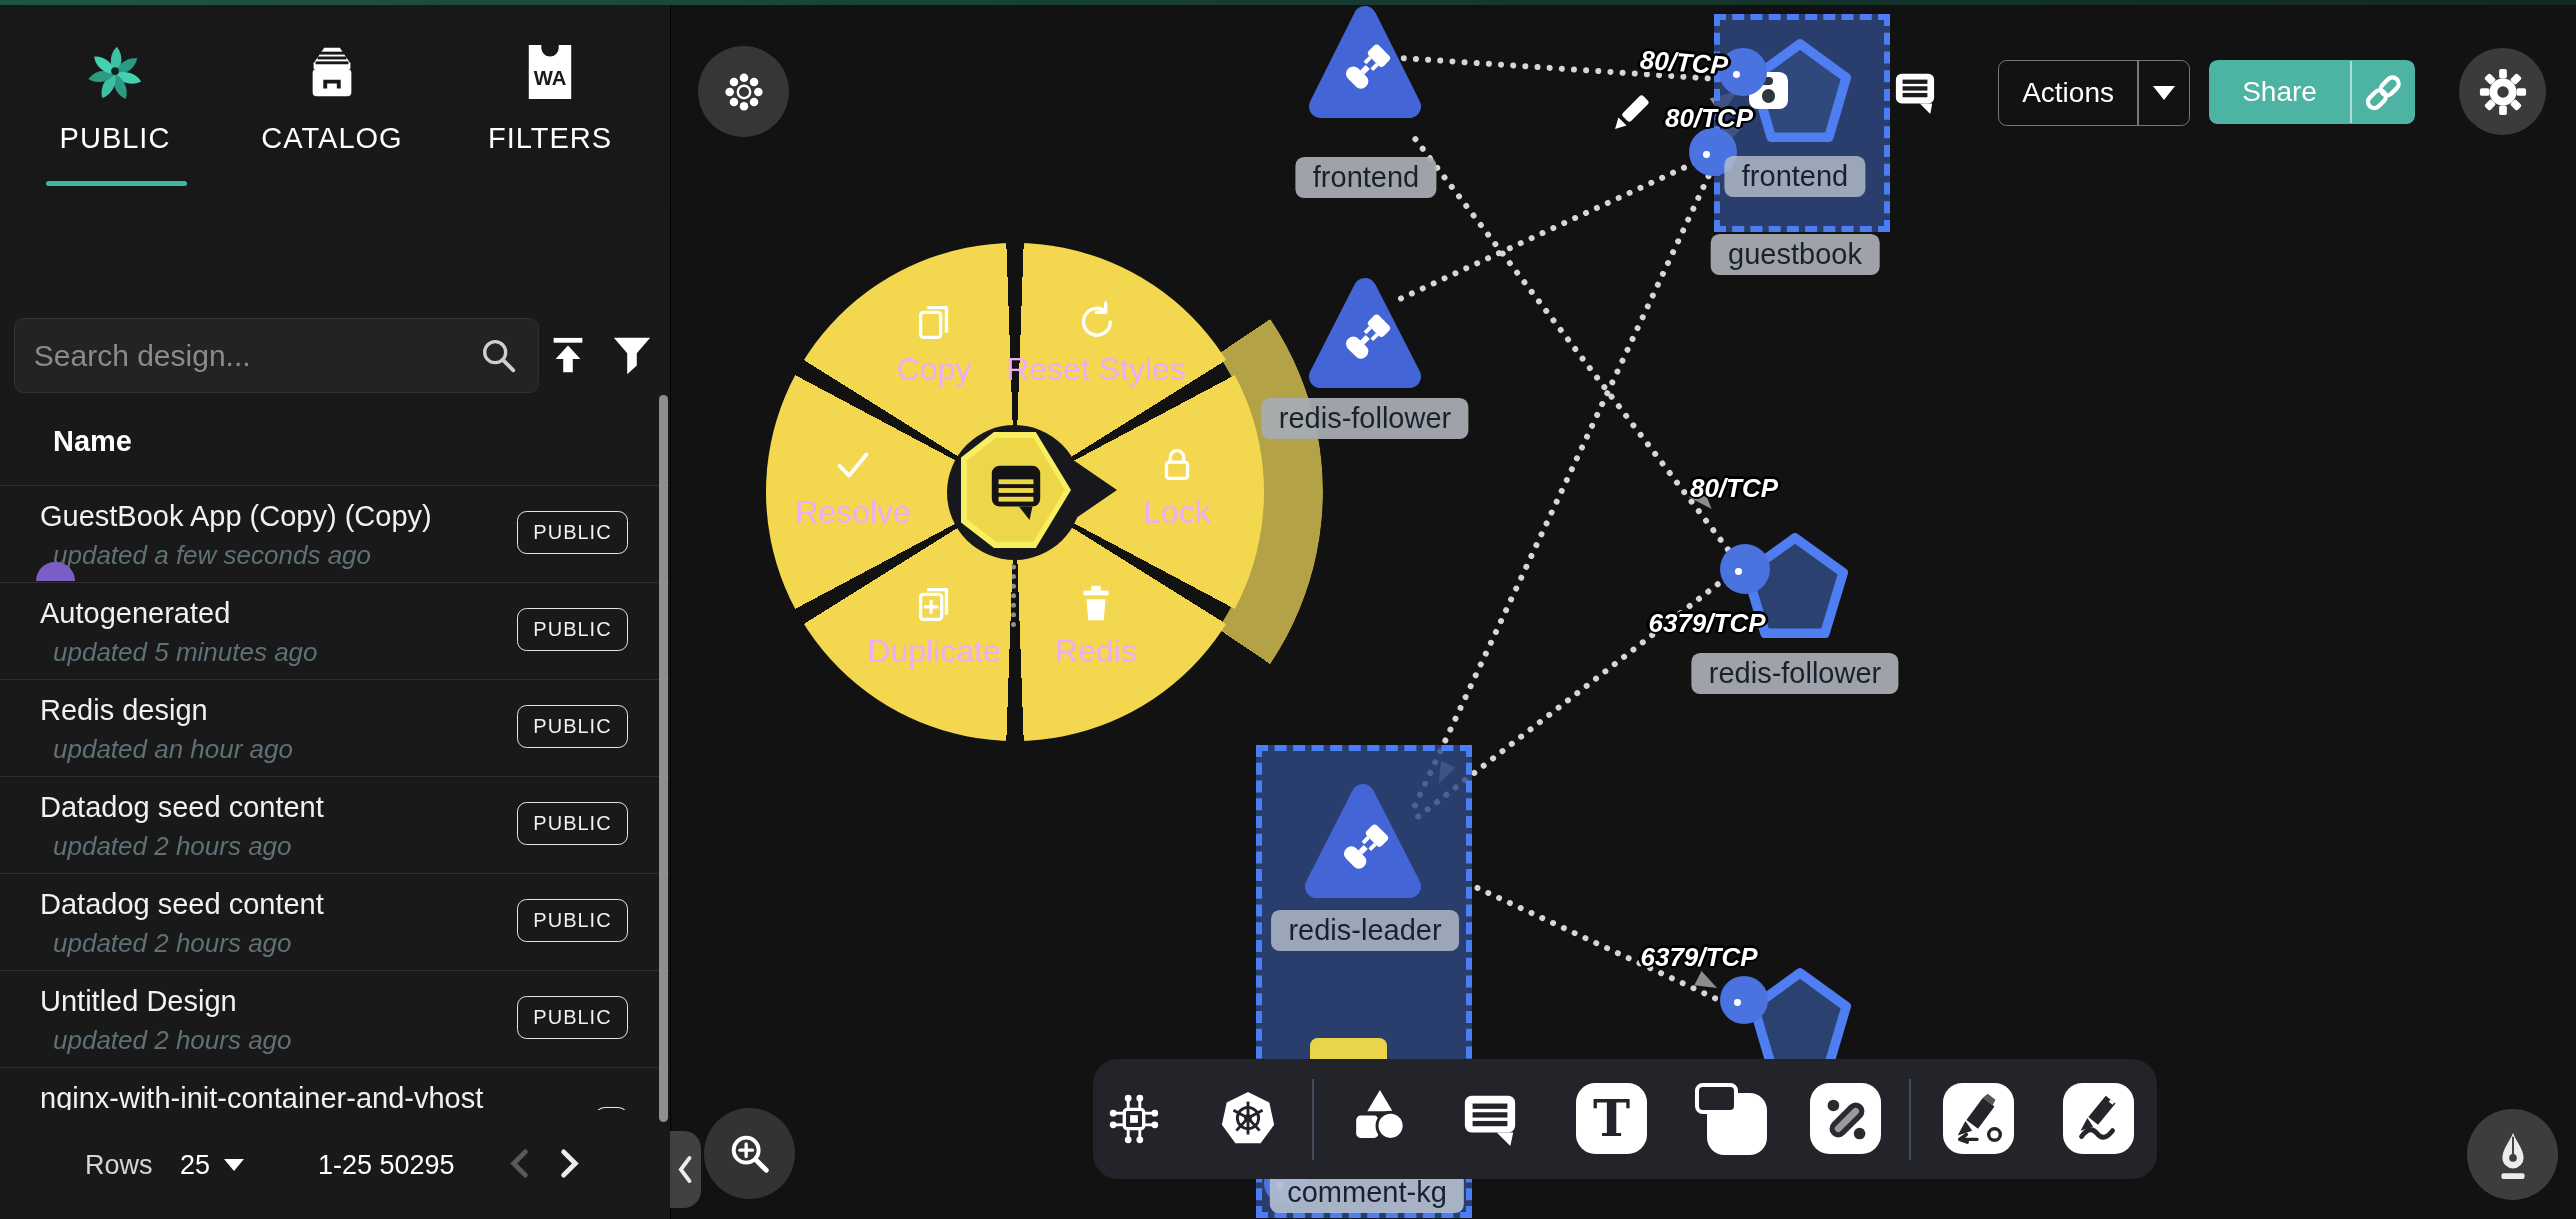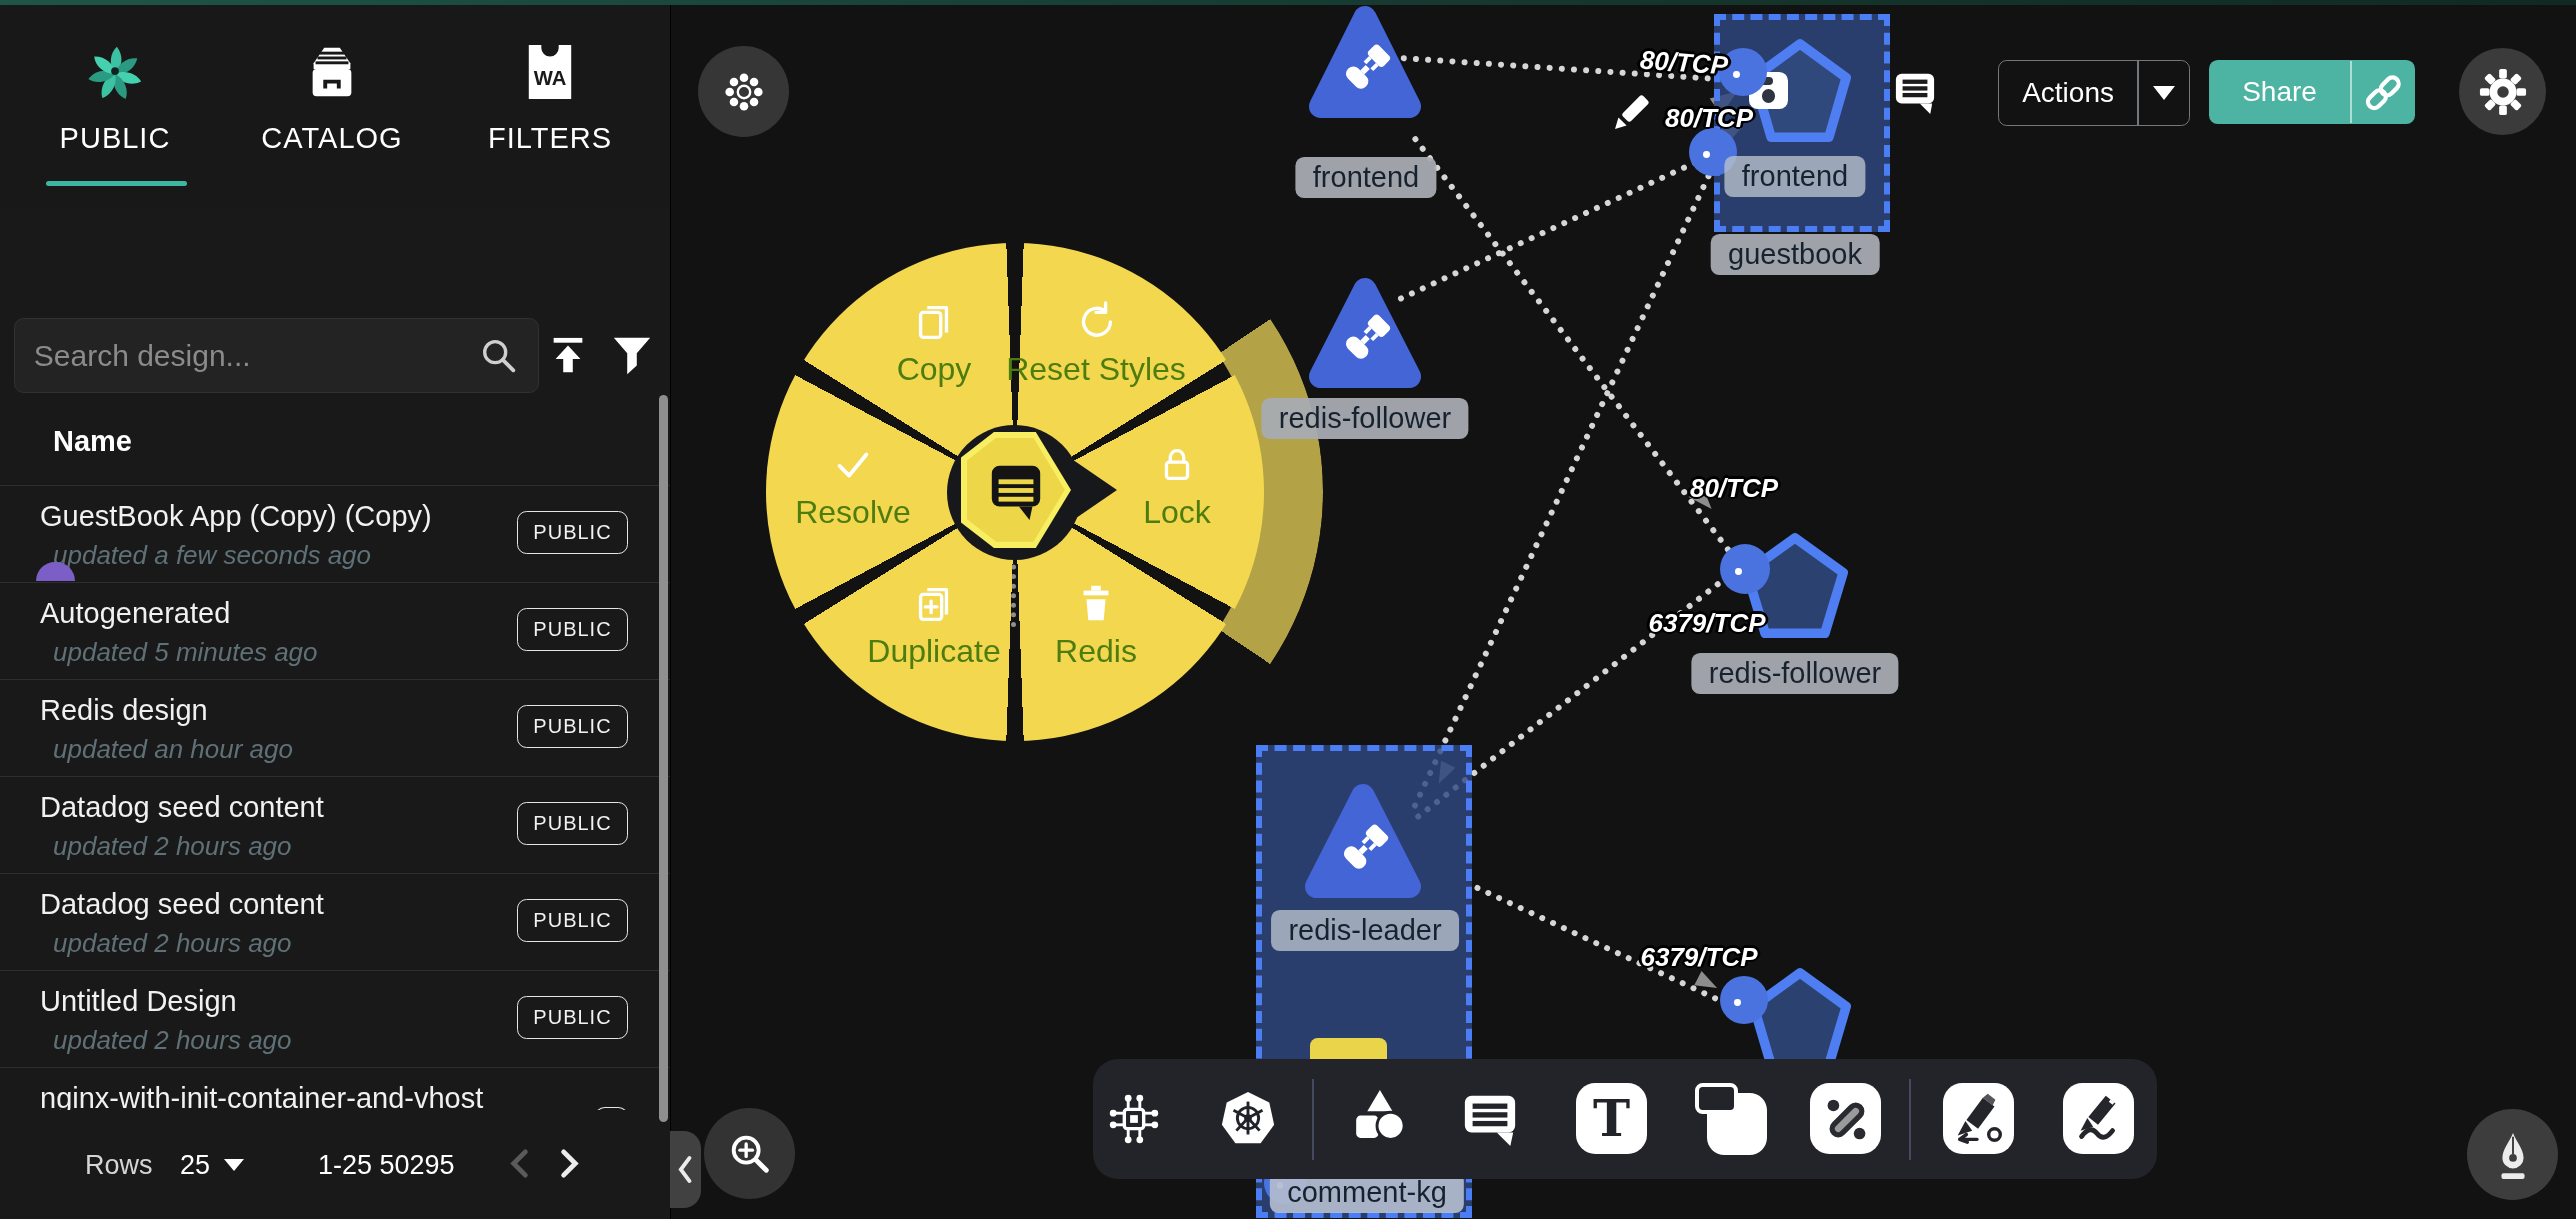--- a/index.html
+++ b/index.html
@@ -80,21 +80,21 @@
       #f3d84f 122deg 178deg,transparent 178deg 182deg,
       #f3d84f 182deg 238deg,transparent 238deg 242deg,
       #f3d84f 242deg 298deg,transparent 298deg 302deg,
       #f3d84f 302deg 358deg,transparent 358deg 360deg);}
   .radial-hub{position:absolute;left:947px;top:425px;width:135px;height:135px;border-radius:50%;background:#17181b;z-index:6;}
   .hub-arrow{position:absolute;left:1063px;top:453px;width:0;height:0;border-top:37px solid transparent;border-bottom:37px solid transparent;border-left:54px solid #17181b;z-index:6;}
   .hub-badge{position:absolute;left:961px;top:432px;width:110px;height:116px;z-index:7;
     clip-path:polygon(30% 0,68% 0,100% 50%,68% 100%,30% 100%,0 78%,0 22%);background:#f8ee62;}
   .hub-badge-in{position:absolute;left:5.8px;top:5.8px;width:98px;height:104px;
     clip-path:polygon(30% 0,68% 0,100% 50%,68% 100%,30% 100%,0 78%,0 22%);background:#edd648;display:flex;align-items:center;justify-content:center;}
-  .radial-item{position:absolute;width:232px;display:flex;flex-direction:column;align-items:center;z-index:6;cursor:pointer;color:#4d7c0f;}
+  .radial-item{position:absolute;width:232px;display:flex;flex-direction:column;align-items:center;z-index:6;cursor:pointer;color:#f0abfc;}
   .radial-item .rlabel{margin-top:5.8px;font-size:32px;}
 
   
   .toolbar{position:absolute;left:1093px;top:1059px;width:1064px;height:120px;background:#232429;border-radius:25px;z-index:8;}
   .tb-sep{position:absolute;top:1079px;width:1.9px;height:81px;background:#454b5e;z-index:9;}
   .ticon{position:absolute;top:1082px;width:73px;height:73px;display:flex;align-items:center;justify-content:center;z-index:9;cursor:pointer;}
   .tile{width:71px;height:71px;background:#fff;border-radius:19.3px;display:flex;align-items:center;justify-content:center;}
 </style>
 </head>
 <body>

